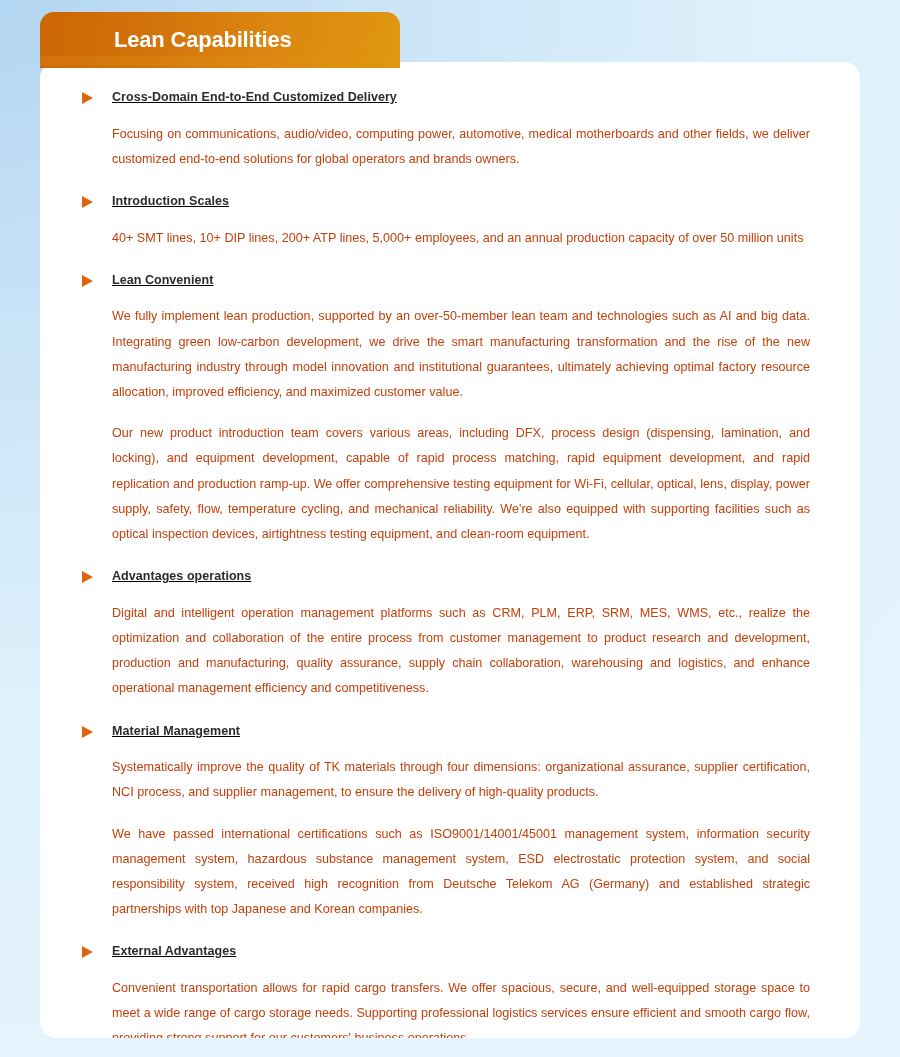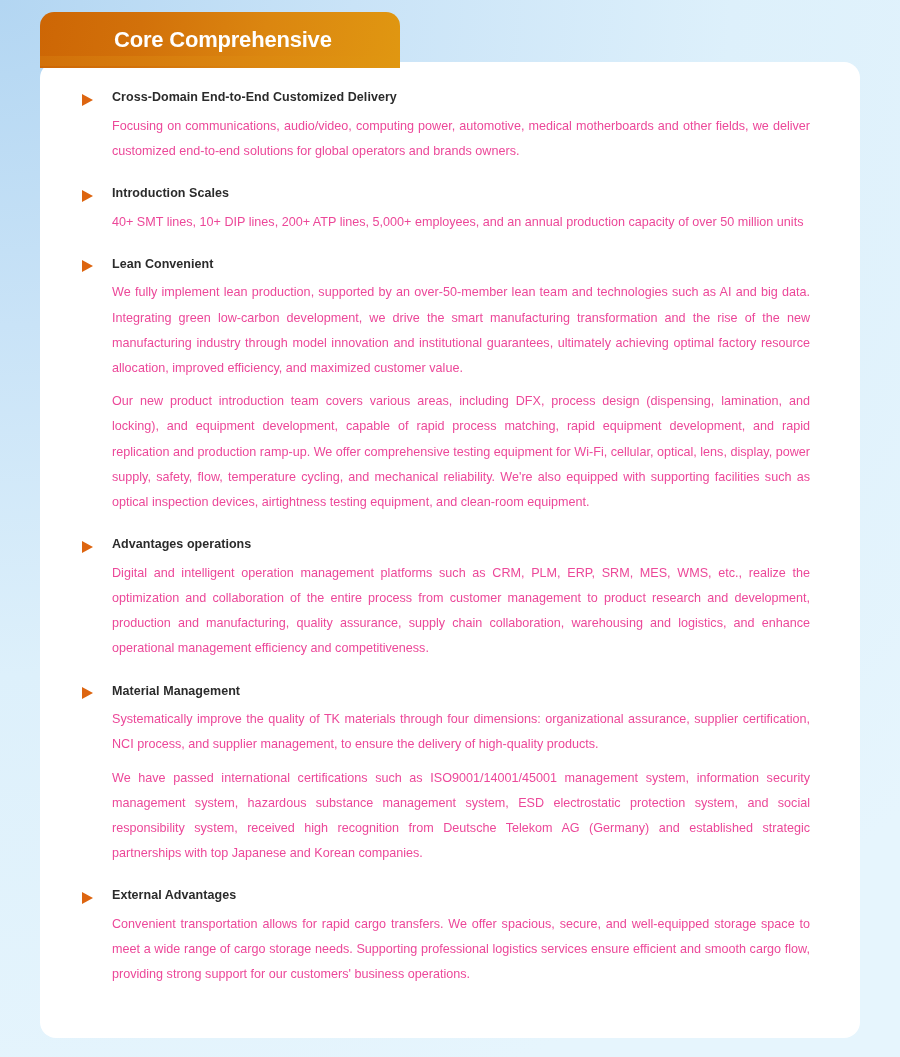--- a/index.html
+++ b/index.html
@@ -69,22 +69,23 @@
     height: 10px;
     background: linear-gradient(100deg, #d2710a 0%, #db8610 55%, #e09711 100%);
     z-index: 4;
   }
 
   
   .section { margin-bottom: 0; }
 
   .heading-row {
     display: flex;
-    align-items: flex-end;
+    align-items: flex-start;
     margin-top: 22px;
+    text-decoration: underline;
   }
 
   .section:first-child .heading-row { margin-top: 0; }
 
   .bullet {
     flex: 0 0 auto;
     width: 0;
     height: 0;
     border-left: 11px solid #dd6510;
     border-top: 6px solid transparent;
@@ -95,39 +96,39 @@
 
   .heading-text {
     color: #2b2b2b;
     font-size: 12.5px;
     font-weight: bold;
     line-height: 1.25;
     letter-spacing: 0.05px;
   }
 
   .body-text {
-    color: #ec4899;
+    color: #c2410c;
     font-size: 12.6px;
     line-height: 2.0;
     text-align: justify;
     text-justify: inter-word;
     margin-left: 30px;
-    margin-top: 8px;
+    margin-top: 16px;
     padding-right: 0px;
   }
 
   .body-text.last { margin-bottom: 4px; }
 </style>
 </head>
 <body>
 
 <div class="page">
 
   <div class="tab">
-    <div class="tab-title">Core Comprehensive</div>
+    <div class="tab-title">Lean Capabilities</div>
   </div>
   <div class="tab-foot"></div>
 
   <div class="card">
     <div id="sections-container">
         <div class="section">
           <div class="heading-row">
             <span class="bullet"></span>
             <div class="heading-text">Cross-Domain End-to-End Customized Delivery</div>
           </div>

